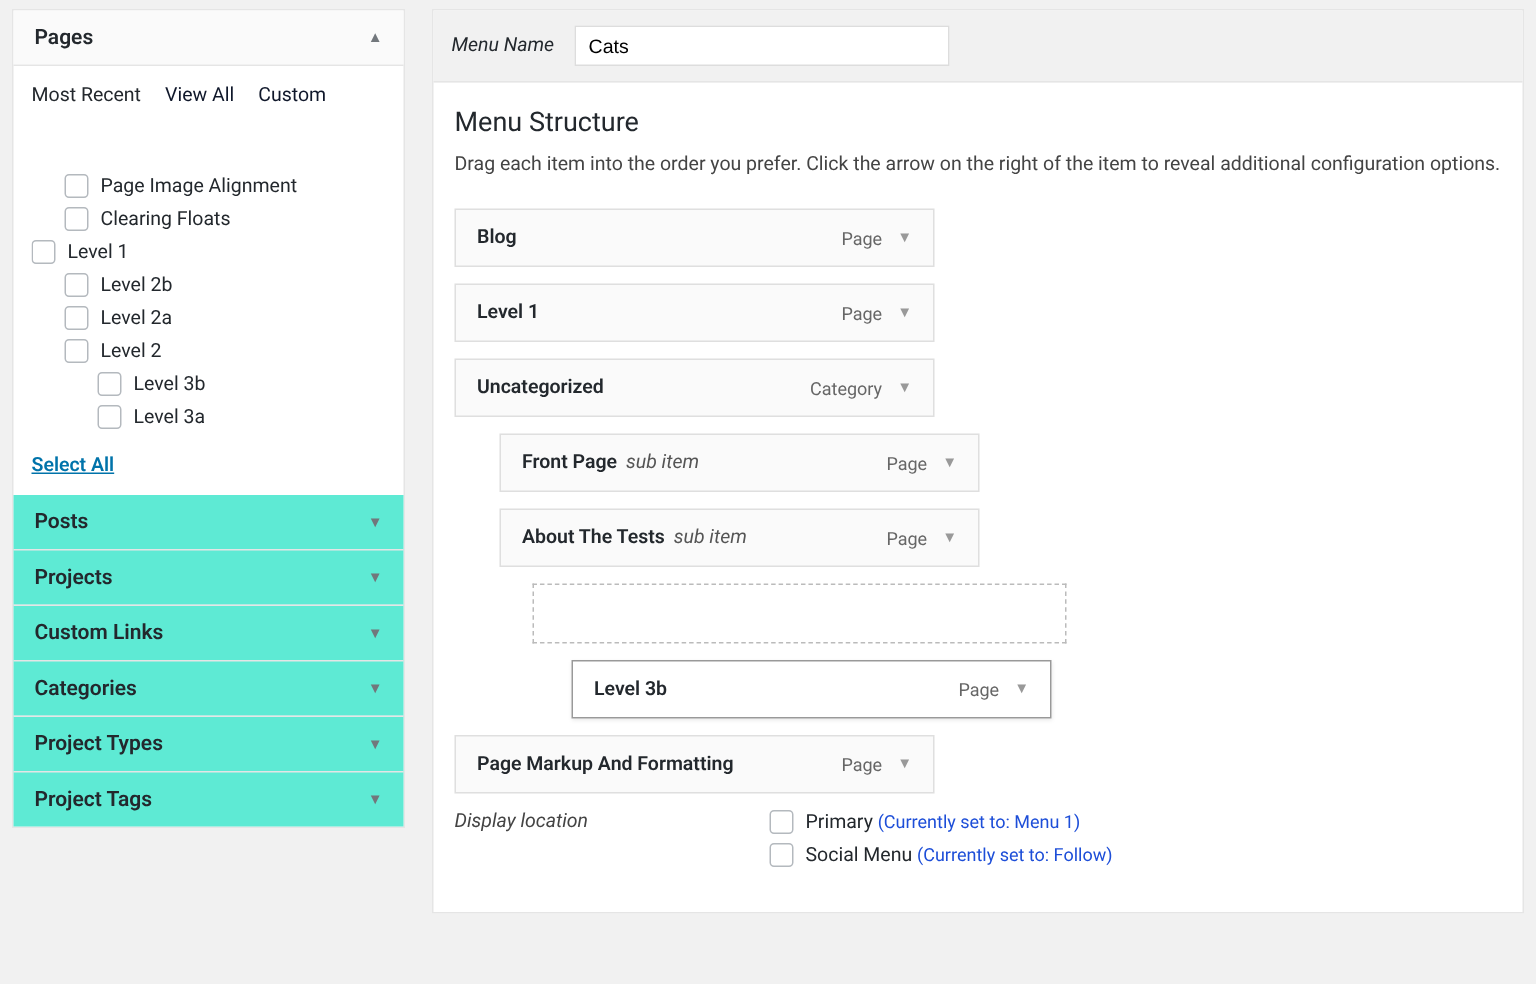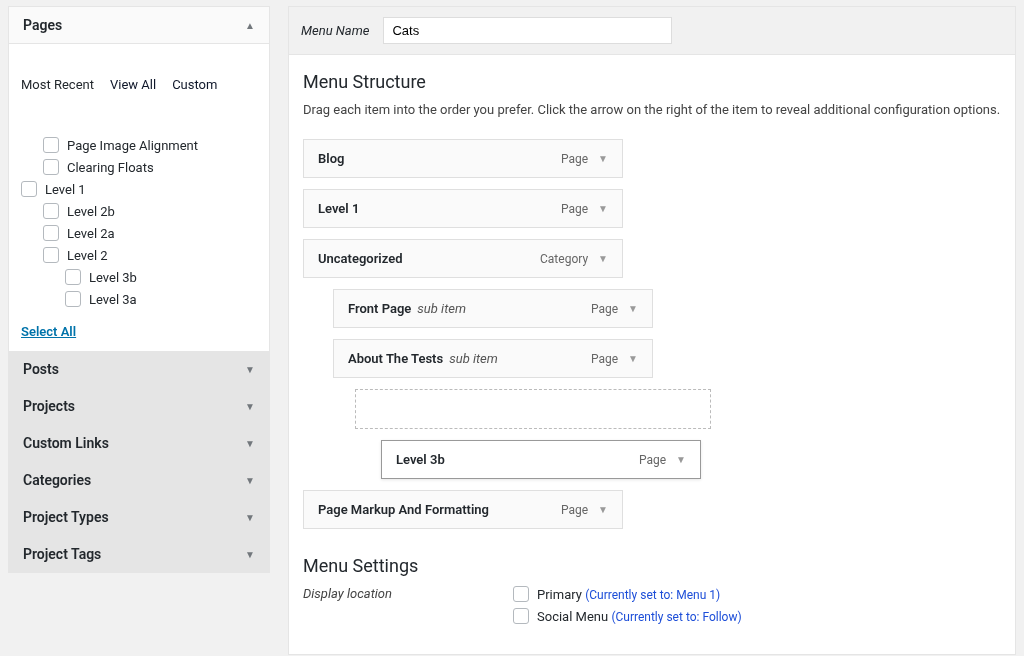--- a/index.html
+++ b/index.html
@@ -2,45 +2,45 @@
 <html><head>
 <meta charset="utf-8">
 <style>
   * { box-sizing: border-box; margin: 0; padding: 0; }
   body { font-family: -apple-system, BlinkMacSystemFont, "Segoe UI", Roboto, sans-serif; font-size: 13px; color: #23282d; background: #f1f1f1; }
   .wrap { display: flex; gap: 18px; padding: 6px 8px; }
   .left-col { width: 262px; flex-shrink: 0; }
   .right-col { flex: 1; background: #fff; border: 1px solid #e5e5e5; padding: 0; }
 
   .accordion { border: 1px solid #e5e5e5; background: #fff; }
-  .accordion-header { display: flex; justify-content: space-between; align-items: center; padding: 10px 14px; font-weight: 600; font-size: 14px; cursor: pointer; border-top: 1px solid #e5e5e5; background: #e5e5e5; }
+  .accordion-header { display: flex; justify-content: space-between; align-items: center; padding: 10px 14px; font-weight: 600; font-size: 14px; cursor: pointer; border-top: 1px solid #e5e5e5; background: #5eead4; }
   .accordion-header:first-child { border-top: none; }
   .accordion-header .tri { color: #72777c; font-size: 10px; }
   .accordion-header.open { background: #fafafa; }
   .accordion-body { padding: 12px; border-top: 1px solid #e5e5e5; position: relative; }
 
-  .tabs { display: flex; gap: 16px; font-size: 13px; margin-bottom: 6px; margin-top: 21px; }
+  .tabs { display: flex; gap: 16px; font-size: 13px; margin-bottom: 6px; }
   .tabs .tab { color: #0f172a; cursor: pointer; }
   .tabs .tab.active { color: #23282d; font-weight: 400; }
 
   .page-list { max-height: 190px; overflow-y: auto; padding-right: 6px; margin-top: 42px; }
   .page-list::-webkit-scrollbar { width: 8px; }
   .page-list::-webkit-scrollbar-thumb { background: #bdbdbd; border-radius: 4px; }
   .page-item { display: flex; align-items: center; gap: 8px; padding: 3px 0; }
   .page-item input[type=checkbox] { width: 16px; height: 16px; border: 1px solid #b4b9be; border-radius: 3px; appearance: none; -webkit-appearance: none; cursor: pointer; }
   .indent-1 { margin-left: 22px; }
   .indent-2 { margin-left: 44px; }
 
   .panel-footer { display: flex; justify-content: space-between; align-items: center; margin-top: 14px; }
   .select-all { color: #0073aa; text-decoration: underline; font-size: 13px; cursor: pointer; font-weight: 600; }
   .btn { background: #f7f7f7; border: 1px solid #ccc; border-radius: 3px; padding: 6px 12px; font-size: 13px; cursor: pointer; color: #555; }
 
   .menu-name-row { display: flex; align-items: center; gap: 14px; padding: 10px 12px; background: #f1f1f1; border-bottom: 1px solid #e5e5e5; }
   .menu-name-row label { font-style: italic; font-size: 13px; }
-  .menu-name-row input { border: 1px solid #ddd; padding: 5px 8px; font-size: 13px; width: 289px; background: #fff; }
+  .menu-name-row input { border: 1px solid #ddd; padding: 5px 8px; font-size: 13px; width: 250px; background: #fff; }
 
   .section { padding: 16px 14px; }
   .section h2 { font-size: 18px; font-weight: 400; margin-bottom: 10px; }
   .section p.help { font-size: 13px; color: #444; margin-bottom: 22px; }
 
   .menu-items { }
   .menu-item { border: 1px solid #dfdfdf; background: #fafafa; display: flex; align-items: center; padding: 11px 14px; margin-bottom: 11px; width: 320px; cursor: move; }
   .menu-item.indent-1m { margin-left: 30px; }
   .menu-item.indent-2m { margin-left: 78px; }
   .menu-item .title { font-weight: 600; font-size: 13px; flex: 1; }
@@ -182,21 +182,20 @@
             <span class="type">Page</span>
             <span class="tri">▼</span>
           </div>
           <div class="menu-item">
             <span class="title">Page Markup And Formatting</span>
             <span class="type">Page</span>
             <span class="tri">▼</span>
           </div>
         </div>
 
-      <h2 style="margin-top:26px">Menu Settings</h2>
 
 
       <div class="settings-row">
         <div class="label">Display location</div>
         <div class="opts" id="locations">
             <label>
               <input type="checkbox" style="">
               <span>Primary <span class="hint">(Currently set to: Menu 1)</span></span>
             </label>
             <label>

